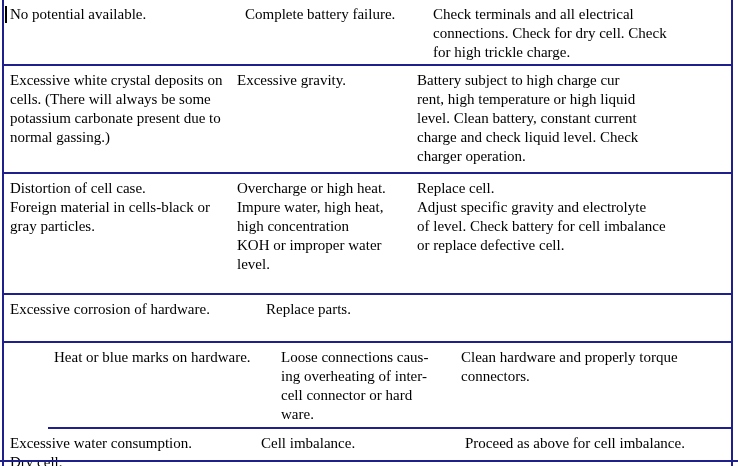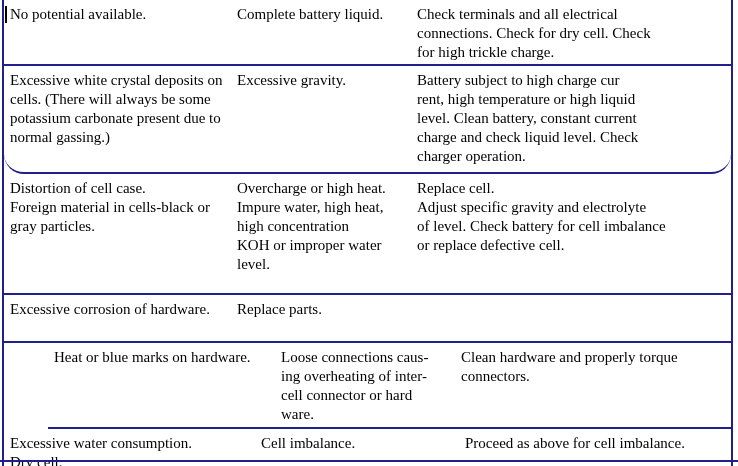--- a/index.html
+++ b/index.html
@@ -23,24 +23,24 @@
     position: absolute;
     left: 2px; top: 0;
     width: 731px;
     border-left: 2px solid var(--border-color);
     border-right: 2px solid var(--border-color);
   }
   .trow {
     display: flex;
     border-bottom: 2px solid var(--border-color);
   }
-  .trow:nth-child(1) { height: 66px; }
-  .trow:nth-child(2) { height: 108px; border-radius: 20px; }
+  .trow:nth-child(1) { height: 66px; gap: 8px; }
+  .trow:nth-child(2) { height: 108px; }
   .trow:nth-child(3) { height: 121px; }
-  .trow:nth-child(4) { height: 48px; }
+  .trow:nth-child(4) { height: 48px; gap: 29px; }
   .trow:nth-child(5) { height: 86px; margin-left: 44px; }
   .trow:nth-child(6) { height: 47px; border-bottom: none; gap: 24px; }
   .tcell {
     white-space: pre-line;
     font-size: 15px;
     line-height: 19px;
     padding-top: 5px;
     color: var(--text-color);
     overflow: hidden;
   }
@@ -62,21 +62,21 @@
 </style>
 </head>
 <body>
 
 <div class="page">
 
   <div class="doc-table">
 
     <div class="trow">
       <div class="tcell col1">No potential available.</div>
-      <div class="tcell col2">Complete battery liquid.</div>
+      <div class="tcell col2">Complete battery failure.</div>
       <div class="tcell col3">Check terminals and all electrical
 connections. Check for dry cell. Check
 for high trickle charge.</div>
     </div>
 
     <div class="trow">
       <div class="tcell col1">Excessive white crystal deposits on
 cells. (There will always be some
 potassium carbonate present due to
 normal gassing.)</div>

